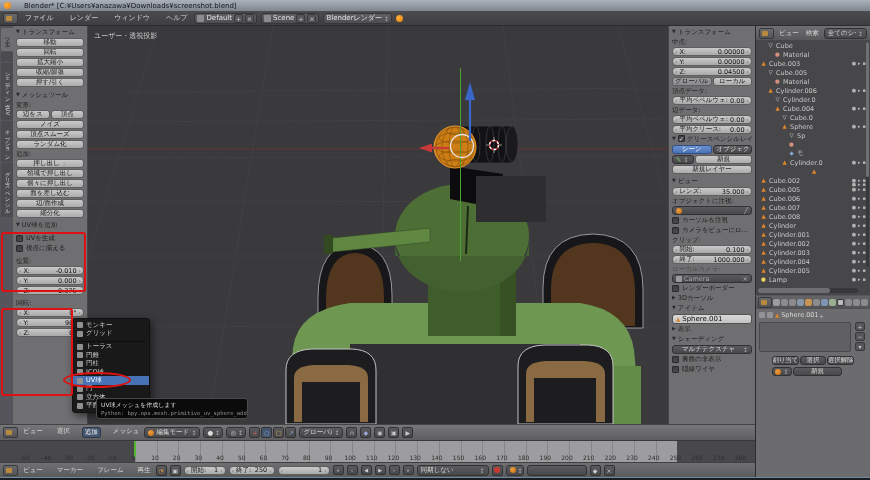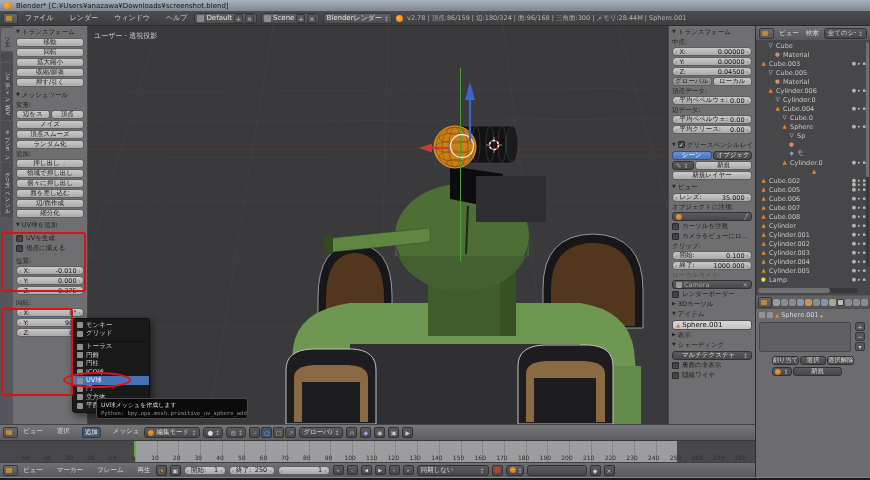--- a/index.html
+++ b/index.html
@@ -1,19 +1,19 @@
 <!DOCTYPE html>
 <html><head>
 <meta charset="utf-8">
 <style>
 *{box-sizing:border-box;margin:0;padding:0}
 html,body{width:870px;height:480px}
 body{position:relative;font-family:"DejaVu Sans","Liberation Sans",sans-serif;font-size:7px;background:#17191c;color:#ccc;overflow:hidden}
 
-.titlebar{position:absolute;left:0;top:0;width:870px;height:11px;background:linear-gradient(#aab1ba,#7e8690);display:flex;align-items:center;gap:5px;padding:0 4px;color:#14161a;font-size:7px;white-space:nowrap}
+.titlebar{position:absolute;left:0;top:0;width:870px;height:11px;background:linear-gradient(#aab1ba,#7e8690);display:flex;align-items:center;gap:13px;padding:0 4px;color:#14161a;font-size:7px;white-space:nowrap}
 .app-ico{width:7px;height:7px;border-radius:50%;background:radial-gradient(circle at 35% 35%,#ffb13b,#e87d0d);flex:none}
 .infobar{position:absolute;left:0;top:11px;width:870px;height:15px;background:linear-gradient(#4c4c4e,#3f3f41);display:flex;align-items:center;gap:4px;padding:0 3px;border-bottom:1px solid #2c2c2e;white-space:nowrap}
 .menus{display:flex;gap:10px}
 .menu-item{color:#d6d6d6;padding:0 3px}
 .ed-ico{width:15px;height:11px;background:linear-gradient(#6a6a6c,#545456);border:1px solid #38383a;border-radius:2px;position:relative}
 .ed-ico::after{content:"";position:absolute;left:2px;top:2px;width:6px;height:5px;background:#b98a3c;border-radius:1px}
 .blk{display:flex;align-items:center;height:11px;background:linear-gradient(#606062,#4d4d4f);border:1px solid #36363a;border-radius:3px;color:#e3e3e3;padding:0 2px;gap:2px}
 .blk .bico{width:7px;height:7px;background:#8c8c8e;border-radius:1px;flex:none}
 .mini{width:9px;height:9px;display:flex;align-items:center;justify-content:center;background:#565658;border:1px solid #3a3a3c;border-radius:2px;color:#cfcfcf;font-size:6px;flex:none}
 .ddar{color:#aaa;font-size:6px}
@@ -144,21 +144,20 @@
     <span class="bico"></span>
     <span class="nm">Scene</span>
     <span class="mini">+</span>
     <span class="mini">×</span>
   </span>
   <span class="blk">
     <span class="nm">Blenderレンダー</span>
     <span class="ddar">↕</span>
   </span>
   <span class="app-ico"></span>
-  <span class="stats">v2.78 | 頂点:86/159 | 辺:180/324 | 面:96/168 | 三角面:300 | メモリ:28.44M | Sphere.001</span>
 </div>
 
 <div class="toolshelf">
   <div class="tabstrip">
       <div class="vtab active">ツール</div>
       <div class="vtab">作成</div>
       <div class="vtab">シェーディング/UV</div>
       <div class="vtab">オプション</div>
       <div class="vtab">グリースペンシル</div>
     </div>
@@ -373,21 +372,21 @@
   <div class="rep">
       <div class="sl">
         <span>平均ベベルウェ:</span>
         <span class="val">0.00</span>
       </div>
       <div class="sl">
         <span>平均クリース:</span>
         <span class="val">0.00</span>
       </div>
     </div>
-  <div class="phdr" style="margin-top:6px">
+  <div class="phdr" style="margin-top:0">
       <span class="tri">▼</span>
       <span class="cbox on"></span>
       <span>グリースペンシルレイ</span>
     </div>
   <div class="reph">
       <div class="dk gbtn blue">
         <span>シーン</span>
       </div>
       <div class="dk gbtn">
         <span>オブジェクト</span>

